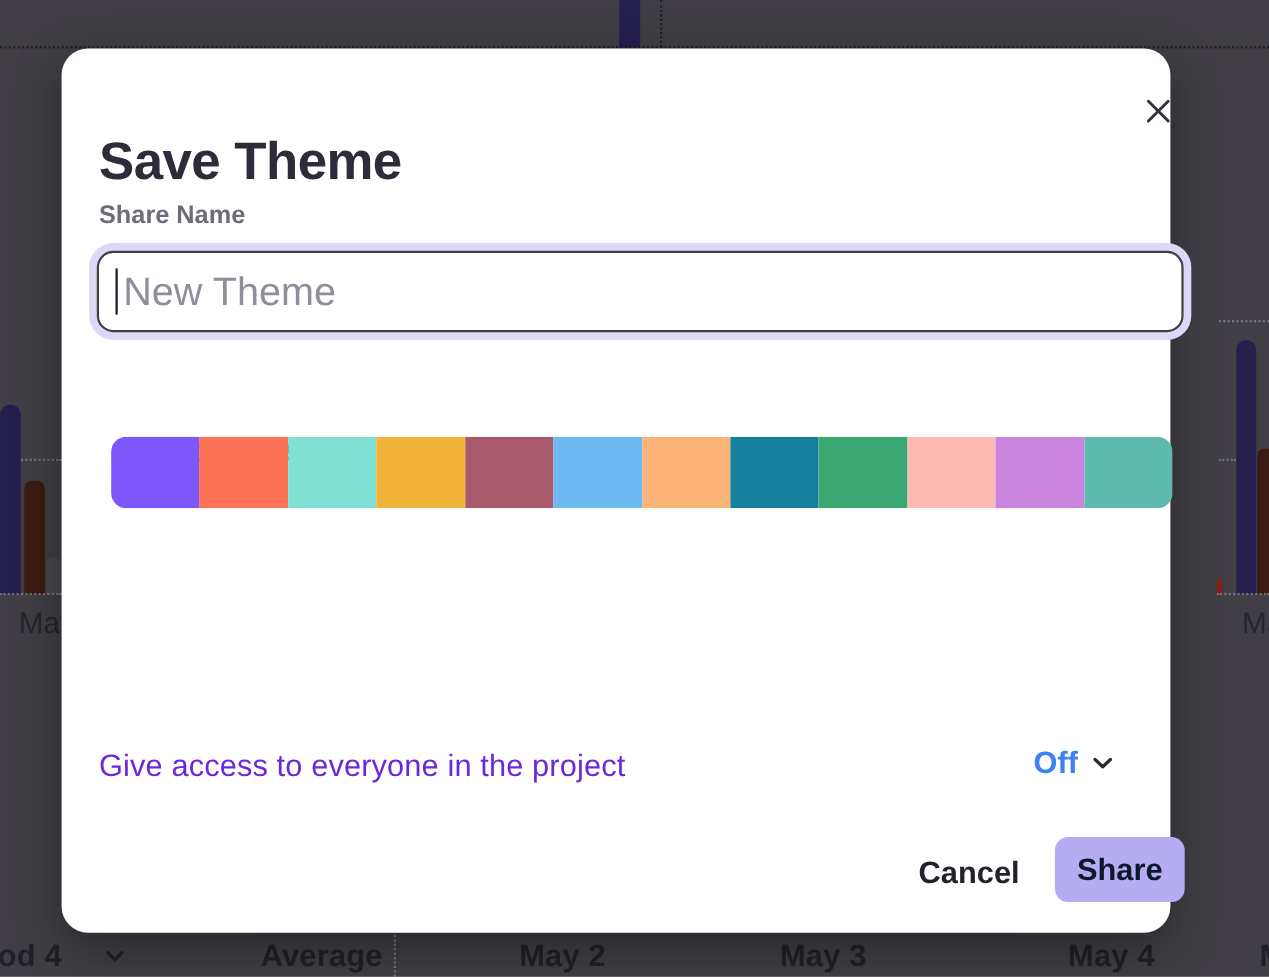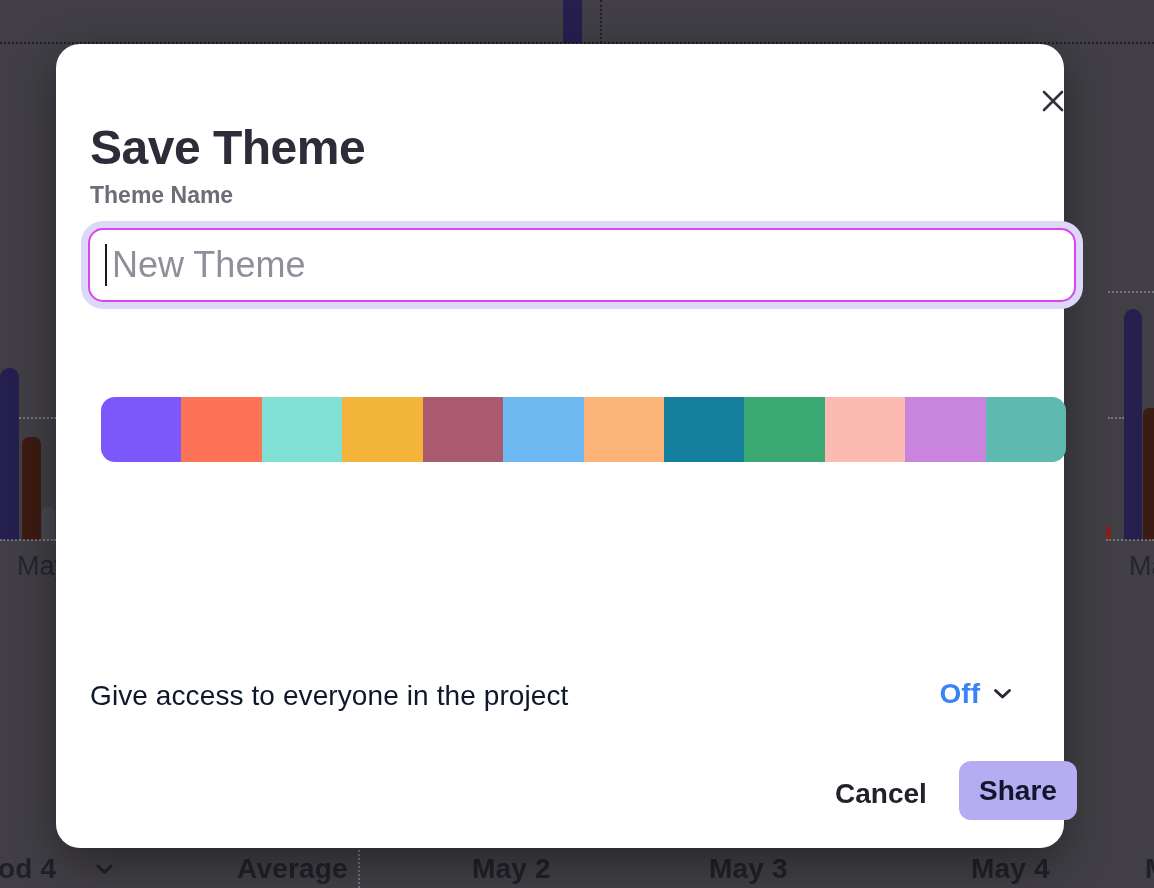--- a/index.html
+++ b/index.html
@@ -45,21 +45,21 @@
   }
   .field-label {
     position:absolute; left:34px; top:138px;
     font-size:23px; font-weight:600; color:#6E6C78;
   }
   .input-wrap {
     position:absolute; left:32px; top:184px; width:988px; height:74px;
   }
   .theme-input {
     width:100%; height:100%;
-    border:2px solid #d946ef; border-radius:15px;
+    border:2px solid #404040; border-radius:15px;
     box-shadow:0 0 0 7px #DCD8F8;
     background:#fff;
     font-family:"Liberation Sans", sans-serif;
     font-size:36px; color:#3a3844; padding:0 22px;
     outline:none;
   }
   .theme-input::placeholder { color:#908E9A; opacity:1; }
   .caret {
     position:absolute; left:17px; top:16px; width:2px; height:42px;
     background:#1a1920;
@@ -81,21 +81,21 @@
   }
   .dark-label {
     position:absolute; left:22px; top:14px;
     font-size:29px; font-weight:700; color:#ffffff;
   }
   .dark-strip {
     left:10px; top:60px; width:966px; height:64px; border-radius:13px 17px 17px 13px;
   }
   .access-label {
     position:absolute; left:34px; top:636px;
-    font-size:28px; font-weight:400; color:#0f172a; letter-spacing:0.1px;
+    font-size:28px; font-weight:400; color:#6d28d9; letter-spacing:0.1px;
   }
   .access-toggle {
     position:absolute; right:52px; top:634px;
     display:flex; align-items:center; gap:13px; cursor:pointer;
   }
   .access-value { font-size:28px; font-weight:600; color:#3b82f6; }
   .cancel-btn {
     position:absolute; left:760px; top:724px; width:130px; height:52px;
     background:transparent; border:none; cursor:pointer;
     font-family:"Liberation Sans", sans-serif;
@@ -153,21 +153,21 @@
 
     <h1 class="modal-title">Save Theme</h1>
 
     <div class="close-btn">
       <svg width="26" height="26" viewBox="0 0 26 26">
         <line x1="4" y1="4" x2="22" y2="22" stroke="#33313c" stroke-width="2.6" stroke-linecap="round"></line>
         <line x1="22" y1="4" x2="4" y2="22" stroke="#33313c" stroke-width="2.6" stroke-linecap="round"></line>
       </svg>
     </div>
 
-    <div class="field-label">Theme Name</div>
+    <div class="field-label">Share Name</div>
 
     <div class="input-wrap">
       <input class="theme-input" type="text" placeholder="New Theme" value="" style="">
       <div class="caret"></div>
     </div>
 
     <div class="section-label light-label">Light Mode</div>
 
     <div class="swatch-strip light-strip">
         <div class="swatch" style="background: rgb(124, 87, 251);"></div>

